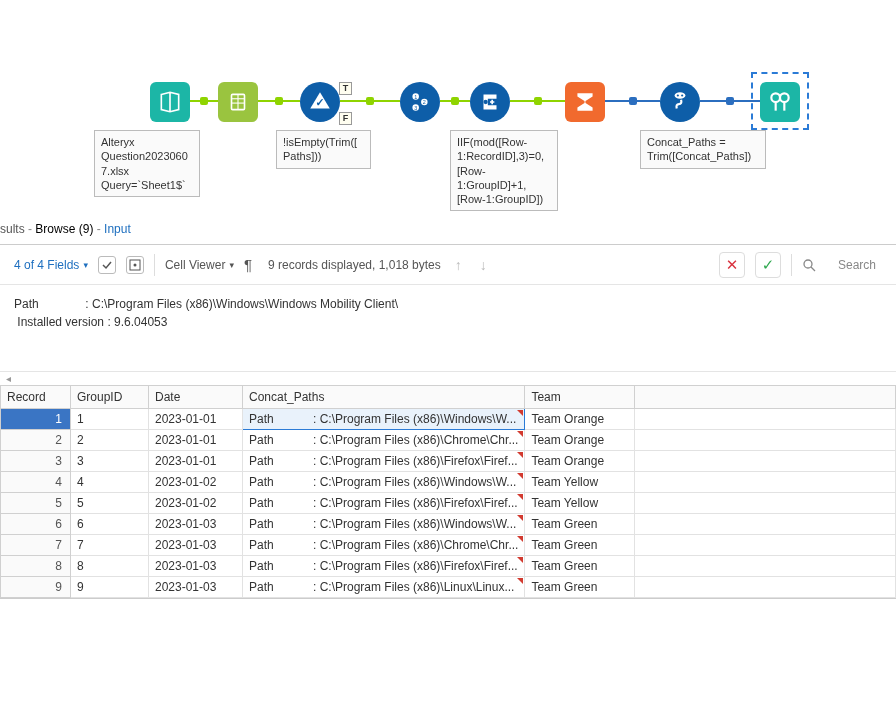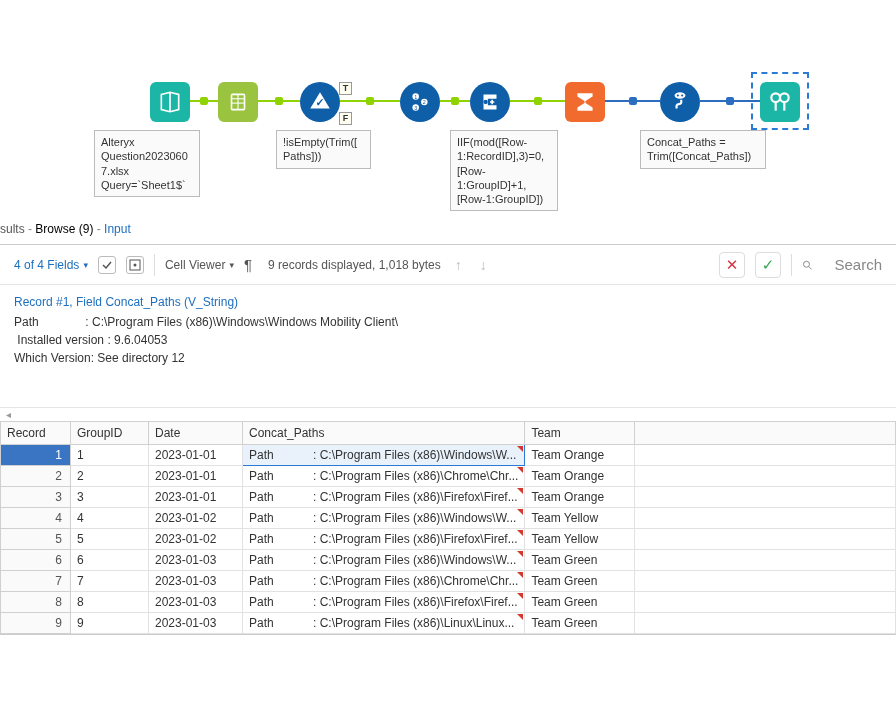--- a/index.html
+++ b/index.html
@@ -31,21 +31,21 @@
   .toolbar { display: flex; align-items: center; height: 40px; gap: 10px; padding: 0 14px; border-bottom: 1px solid #e5e5e5; }
   .tb-sep { width: 1px; height: 22px; background: #ddd; }
   .tb-link { color: #1e6fbf; font-size: 12px; display: flex; align-items: center; gap: 4px; cursor: pointer; }
   .tb-icon { width: 18px; height: 18px; border: 1px solid #bbb; border-radius: 3px; display: flex; align-items: center; justify-content: center; color: #555; font-size: 11px; cursor: pointer; }
   .tb-text { color: #555; }
   .spacer { flex: 1; }
   .nav-arrow { color: #bbb; font-size: 14px; padding: 0 4px; cursor: pointer; }
   .action-btn { width: 26px; height: 26px; border: 1px solid #ddd; border-radius: 4px; display: flex; align-items: center; justify-content: center; font-size: 15px; cursor: pointer; }
   .x-btn { color: #d9333f; }
   .chk-btn { color: #2fa84f; }
-  .search { display: flex; align-items: center; gap: 22px; color: #888; font-size: 15px; width: 80px; }
+  .search { display: flex; align-items: center; gap: 22px; color: #888; font-size: 12px; width: 80px; }
   
   .details { padding: 10px 14px 40px 14px; font-size: 12px; }
   .details .hdr { color: #1e6fbf; margin-bottom: 4px; }
   .details .line { color: #333; line-height: 1.5; white-space: pre; }
   
   .scroll-edge { height: 14px; border-top: 1px solid #e5e5e5; display: flex; align-items: center; }
   .scroll-edge .tri { font-size: 10px; color: #999; padding-left: 6px; }
   
   .grid { width: 100%; border-collapse: collapse; font-size: 12px; }
   .grid th { background: #fafafa; border: 1px solid #d0d0d0; text-align: left; padding: 4px 6px; font-weight: normal; color: #333; }
@@ -196,24 +196,22 @@
     <div class="search">
       <svg width="14" height="14" viewBox="0 0 14 14">
           <circle cx="6" cy="6" r="4" stroke="#888" fill="none" stroke-width="1.3"></circle>
           <line x1="9" y1="9" x2="13" y2="13" stroke="#888" stroke-width="1.3"></line>
         </svg>
       <span>Search</span>
     </div>
   </div>
 
   <div class="details">
-    <div class="hdr">Record #1, Field Concat_Paths (V_String)</div>
     <div class="line">Path              : C:\Program Files (x86)\Windows\Windows Mobility Client\</div>
     <div class="line"> Installed version : 9.6.04053</div>
-    <div class="line">Which Version: See directory 12</div>
   </div>
   <div class="scroll-edge">
       <span class="tri">◂</span>
     </div>
 
   <table class="grid">
     <thead>
       <tr>
         <th class="col-rec">Record</th>
         <th class="col-group">GroupID</th>

